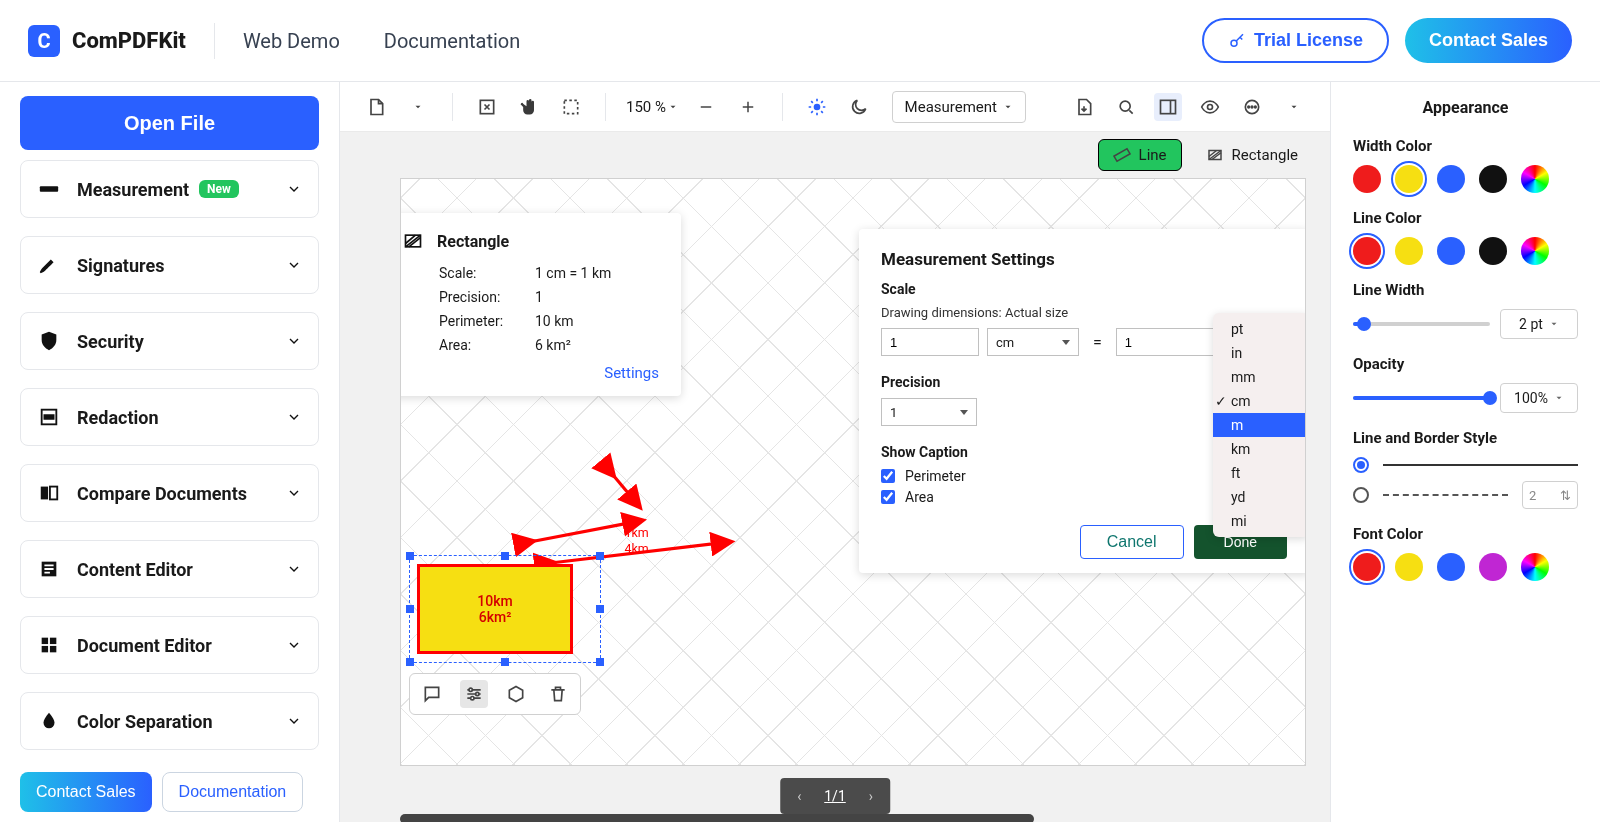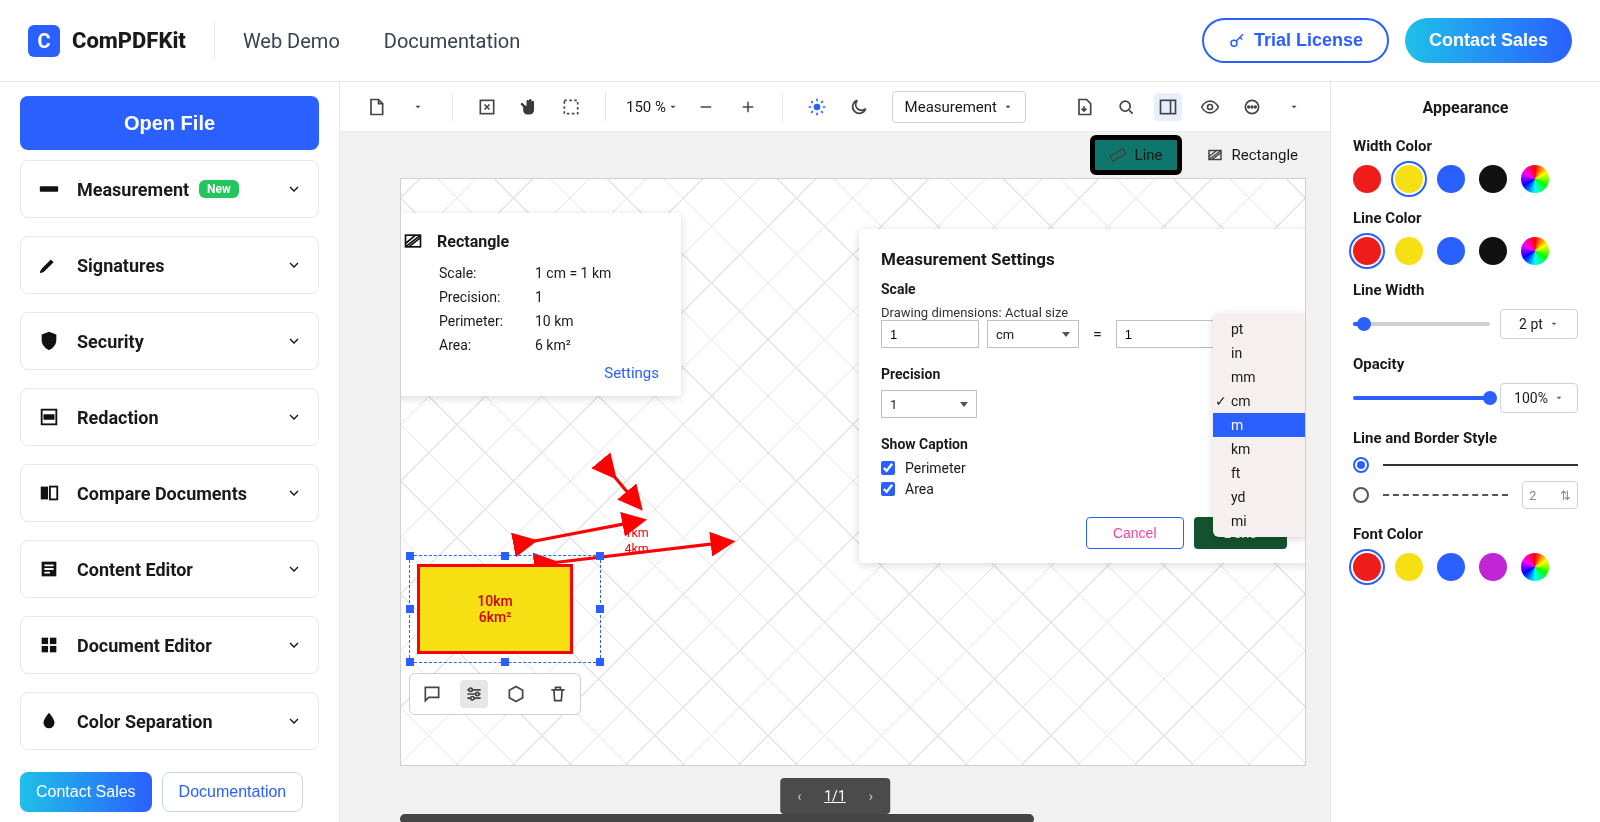--- a/index.html
+++ b/index.html
@@ -32,21 +32,21 @@
 .toolbar { height: 50px; display:flex; align-items:center; padding: 0 22px; border-bottom:1px solid #eaeaea; gap:14px;}
 .tbtn { width:28px; height:28px; display:flex;align-items:center;justify-content:center; color:#444; border-radius:4px; cursor:pointer;}
 .tdiv { width:1px; height:28px; background:#e5e7eb; margin:0 6px;}
 .zoom-val { font-size:15px; display:flex;align-items:center;gap:2px;}
 .mode-dd { margin-left:auto; border:1px solid #d0d0d0; border-radius:4px; height:32px; padding:0 12px; display:flex; align-items:center; gap:6px; font-size:15px;}
 .tool-right { display:flex; gap:14px; margin-left:30px; align-items:center;}
 .tool-right .tbtn.active { background:#e8eefc; }
 .sub-toolbar { background:#f1f1f1; height:46px; display:flex; align-items:center; padding:0 18px; gap:10px;}
 .sub-toolbar .spacer{flex:1;}
 .sub-tab { display:flex; align-items:center; gap:8px; padding:6px 14px; border-radius:6px; font-size:15px; cursor:pointer;}
-.sub-tab.active{ background:#0f766e; border:5px solid #000000;justify-content:center;}
+.sub-tab.active{ background:#22c55e; border:1px solid #000000;justify-content:center;}
 .scroll-wrap{ flex:1; background:#f1f1f1; position:relative; overflow:hidden;}
 .page-area{ position:absolute; left:60px; right:24px; top:0; bottom:56px; background:#fff; border:1px solid #d0d0d0; overflow:hidden;}
 .map-bg { position:absolute; inset:0; filter:grayscale(100%); opacity:0.25; background: repeating-linear-gradient(45deg,#999 0 1px,transparent 1px 40px), repeating-linear-gradient(-45deg,#999 0 1px,transparent 1px 40px);}
 .map-lines{ position:absolute; inset:0; }
 .red-arrow{ stroke:#ff0000; stroke-width:3; marker-end:url(#arrowR); marker-start:url(#arrowR);}
 .sel-rect{ position:absolute; left:16px; top:385px; width:156px; height:90px; border:3px solid #ff0000; background:#f6df12; display:flex; flex-direction:column; align-items:center; justify-content:center; color:#d40000; font-size:14px; font-weight:500;}
 .sel-frame{ position:absolute; left:8px; top:376px; width:192px; height:108px; border:1px dashed #2a60ff;}
 .sel-frame i{ position:absolute; width:8px; height:8px; background:#2a60ff;}
 .sel-frame i.tl{left:-4px;top:-4px;} .sel-frame i.tm{left:calc(50% - 4px);top:-4px;} .sel-frame i.tr{right:-4px;top:-4px;}
 .sel-frame i.ml{left:-4px;top:calc(50% - 4px);} .sel-frame i.mr{right:-4px;top:calc(50% - 4px);}
@@ -59,30 +59,30 @@
 .info-head .ico{ width:20px;height:20px;}
 .info-head .ttl{font-weight:700; font-size:16px;}
 .info-row{ display:flex; margin:8px 0 8px 36px; font-size:14px;}
 .info-row .lbl{ width:96px;}
 .info-footer{ text-align:right; margin-top:10px;}
 .info-footer a{ color:#2a60ff; font-size:15px; text-decoration:none;}
 
 .settings-panel{ position:absolute; right:-4px; top:50px; width:450px; background:#fff; border-radius:4px; box-shadow:0 2px 10px rgba(0,0,0,0.15); padding:20px 22px 14px 22px;}
 .settings-panel h3{ font-size:17px; font-weight:700; margin-bottom:12px;}
 .sp-sub{ font-weight:700; font-size:14px; margin:8px 0;}
-.sp-note{ font-size:13px; color:#333; }
+.sp-note{ font-size:13px; color:#333; margin-bottom:8px;}
 .scale-row{ display:flex; align-items:center; gap:8px;}
 .sinput{ height:28px; border:1px solid #c0c0c0; padding:0 8px; font-size:13px; width:98px;}
 .ssel{ height:28px; border:1px solid #c0c0c0; padding:0 20px 0 8px; font-size:13px; width:92px; position:relative; display:flex;align-items:center;}
 .ssel:after{content:""; position:absolute; right:8px; top:11px; border-left:4px solid transparent;border-right:4px solid transparent;border-top:5px solid #555;}
 .eq{ padding:0 6px;}
 .check-row{ display:flex; align-items:center; gap:10px; font-size:14px; margin:5px 0;}
 .check-row input{width:14px;height:14px; accent-color:#2a60ff;}
 .sp-footer{ display:flex; gap:10px; justify-content:flex-end; margin-top:20px;}
-.btn-cancel{ border:1px solid #2a60ff; color:#ec4899; background:#fff; border-radius:4px; padding:7px 26px; font-size:14px;}
+.btn-cancel{ border:1px solid #2a60ff; color:#0f766e; background:#fff; border-radius:4px; padding:7px 26px; font-size:16px;}
 .btn-done{ background:#14532d; color:#fff; border:none; border-radius:4px; padding:5px 30px; font-size:14px;}
 
 .unit-dd{ position:absolute; right:0px; top:84px; width:96px; background:#f5efef; border-radius:6px; box-shadow:0 2px 8px rgba(0,0,0,0.15); padding:4px 0; font-size:14px;}
 .unit-dd li{ list-style:none; padding:4px 14px; position:relative;}
 .unit-dd li.sel{ background:#2a60ff; color:#fff;}
 .unit-dd li.chk:before{ content:"✓"; position:absolute; left:2px;}
 .unit-dd li.sel,.unit-dd li{ padding-left:18px;}
 
 .right-panel{ width:270px; flex-shrink:0; border-left:1px solid #e5e7eb; padding:16px 22px; overflow-y:hidden;}
 .right-panel h4{ text-align:center; font-size:16px; font-weight:700; margin-bottom:20px;}

